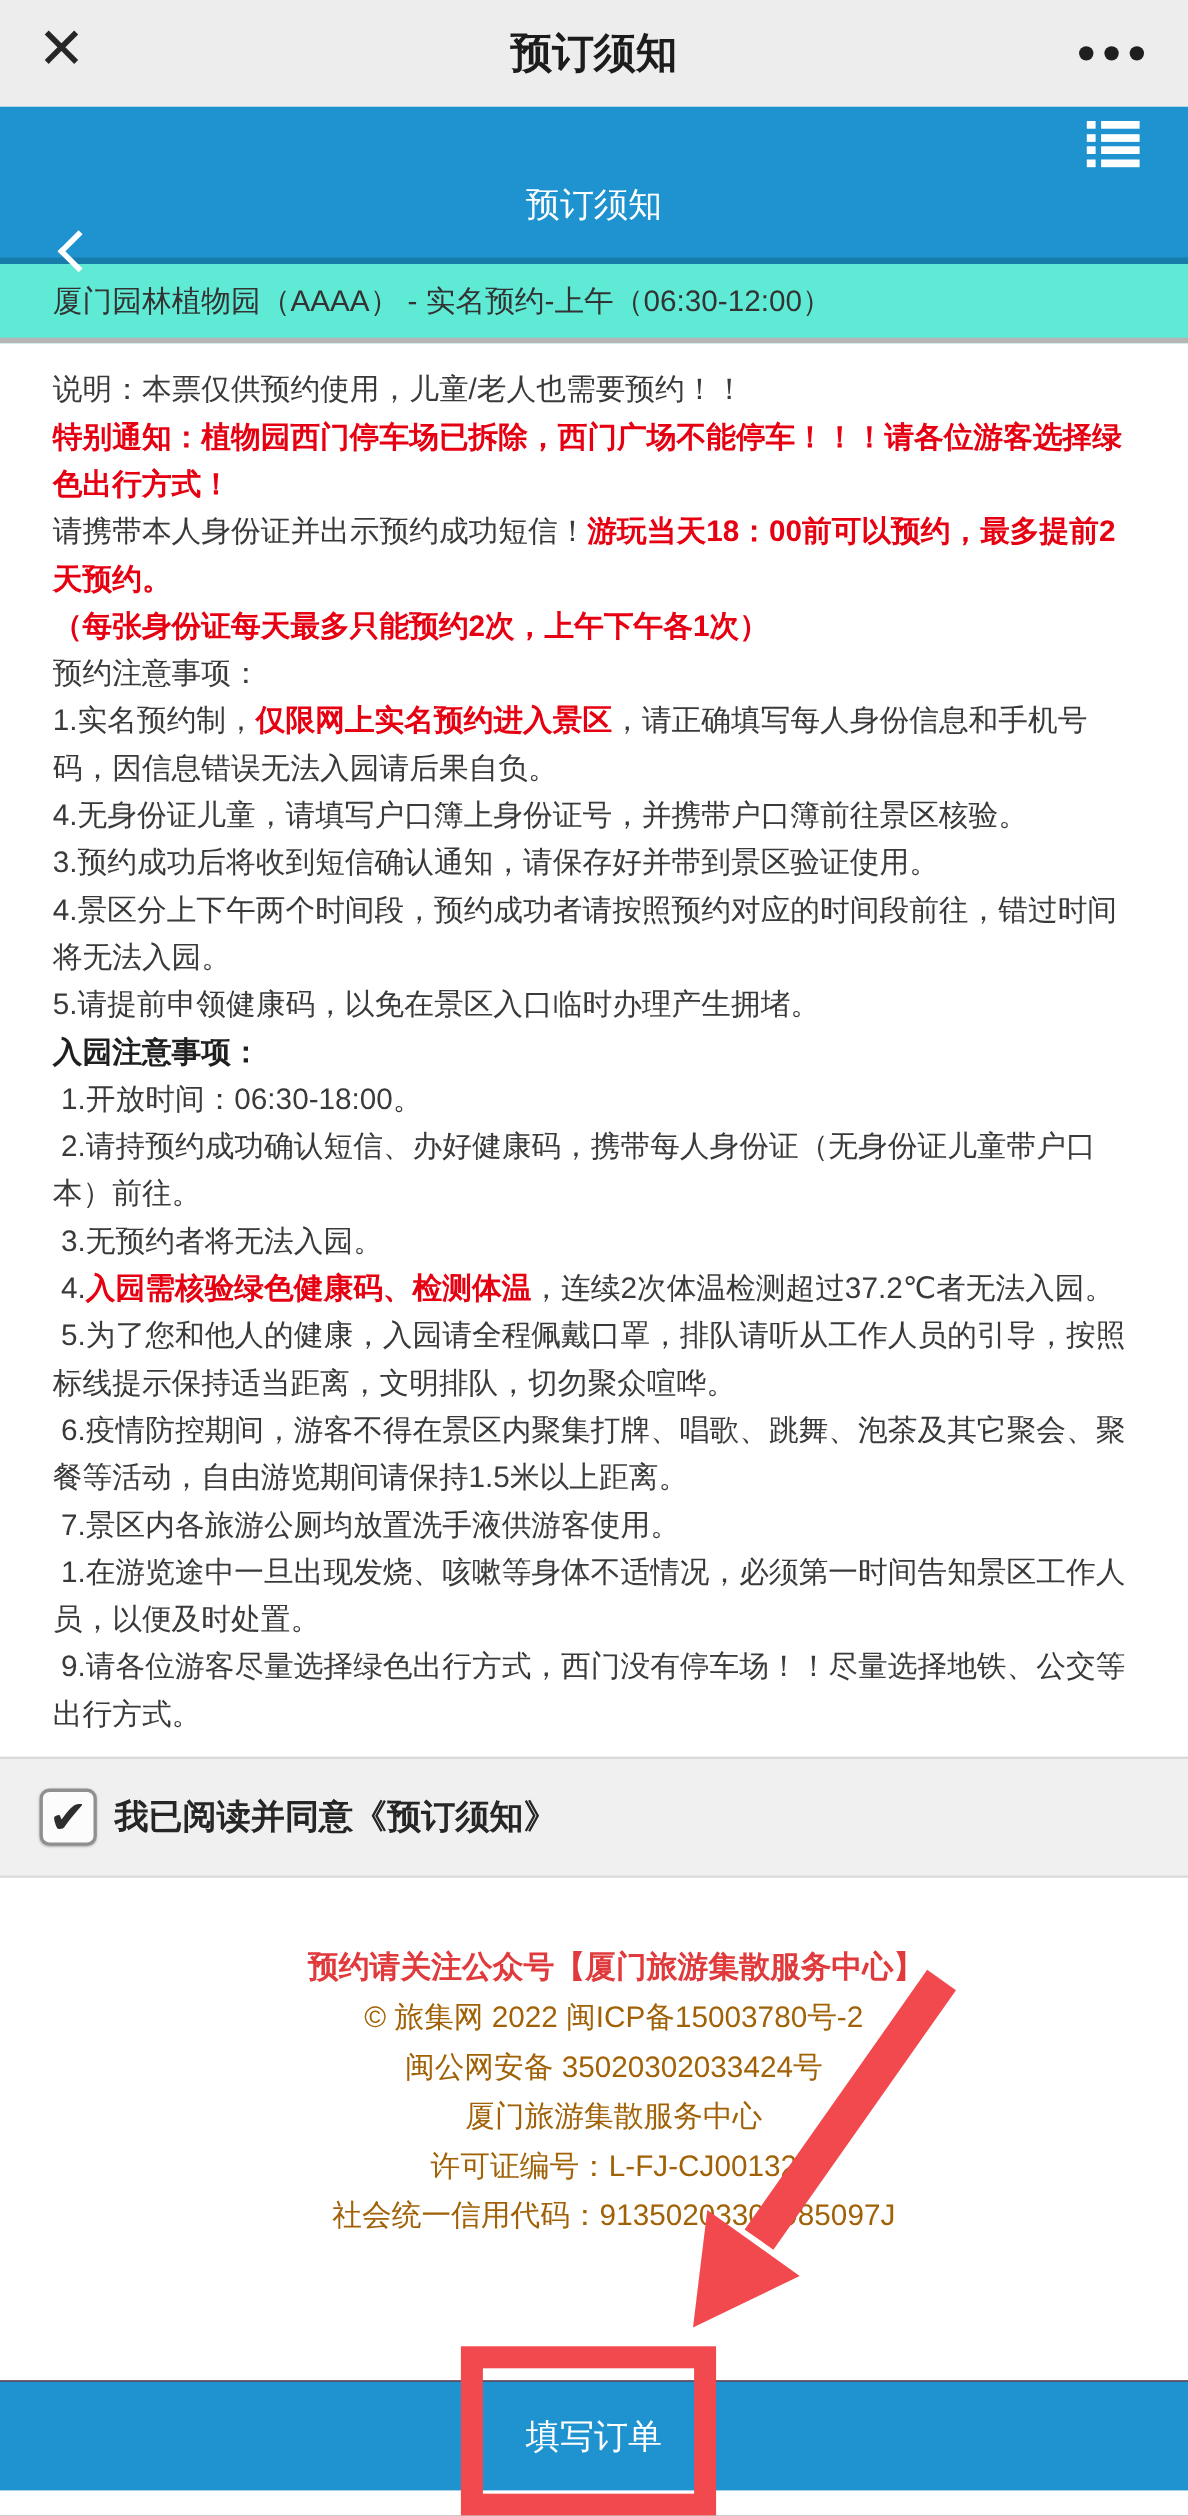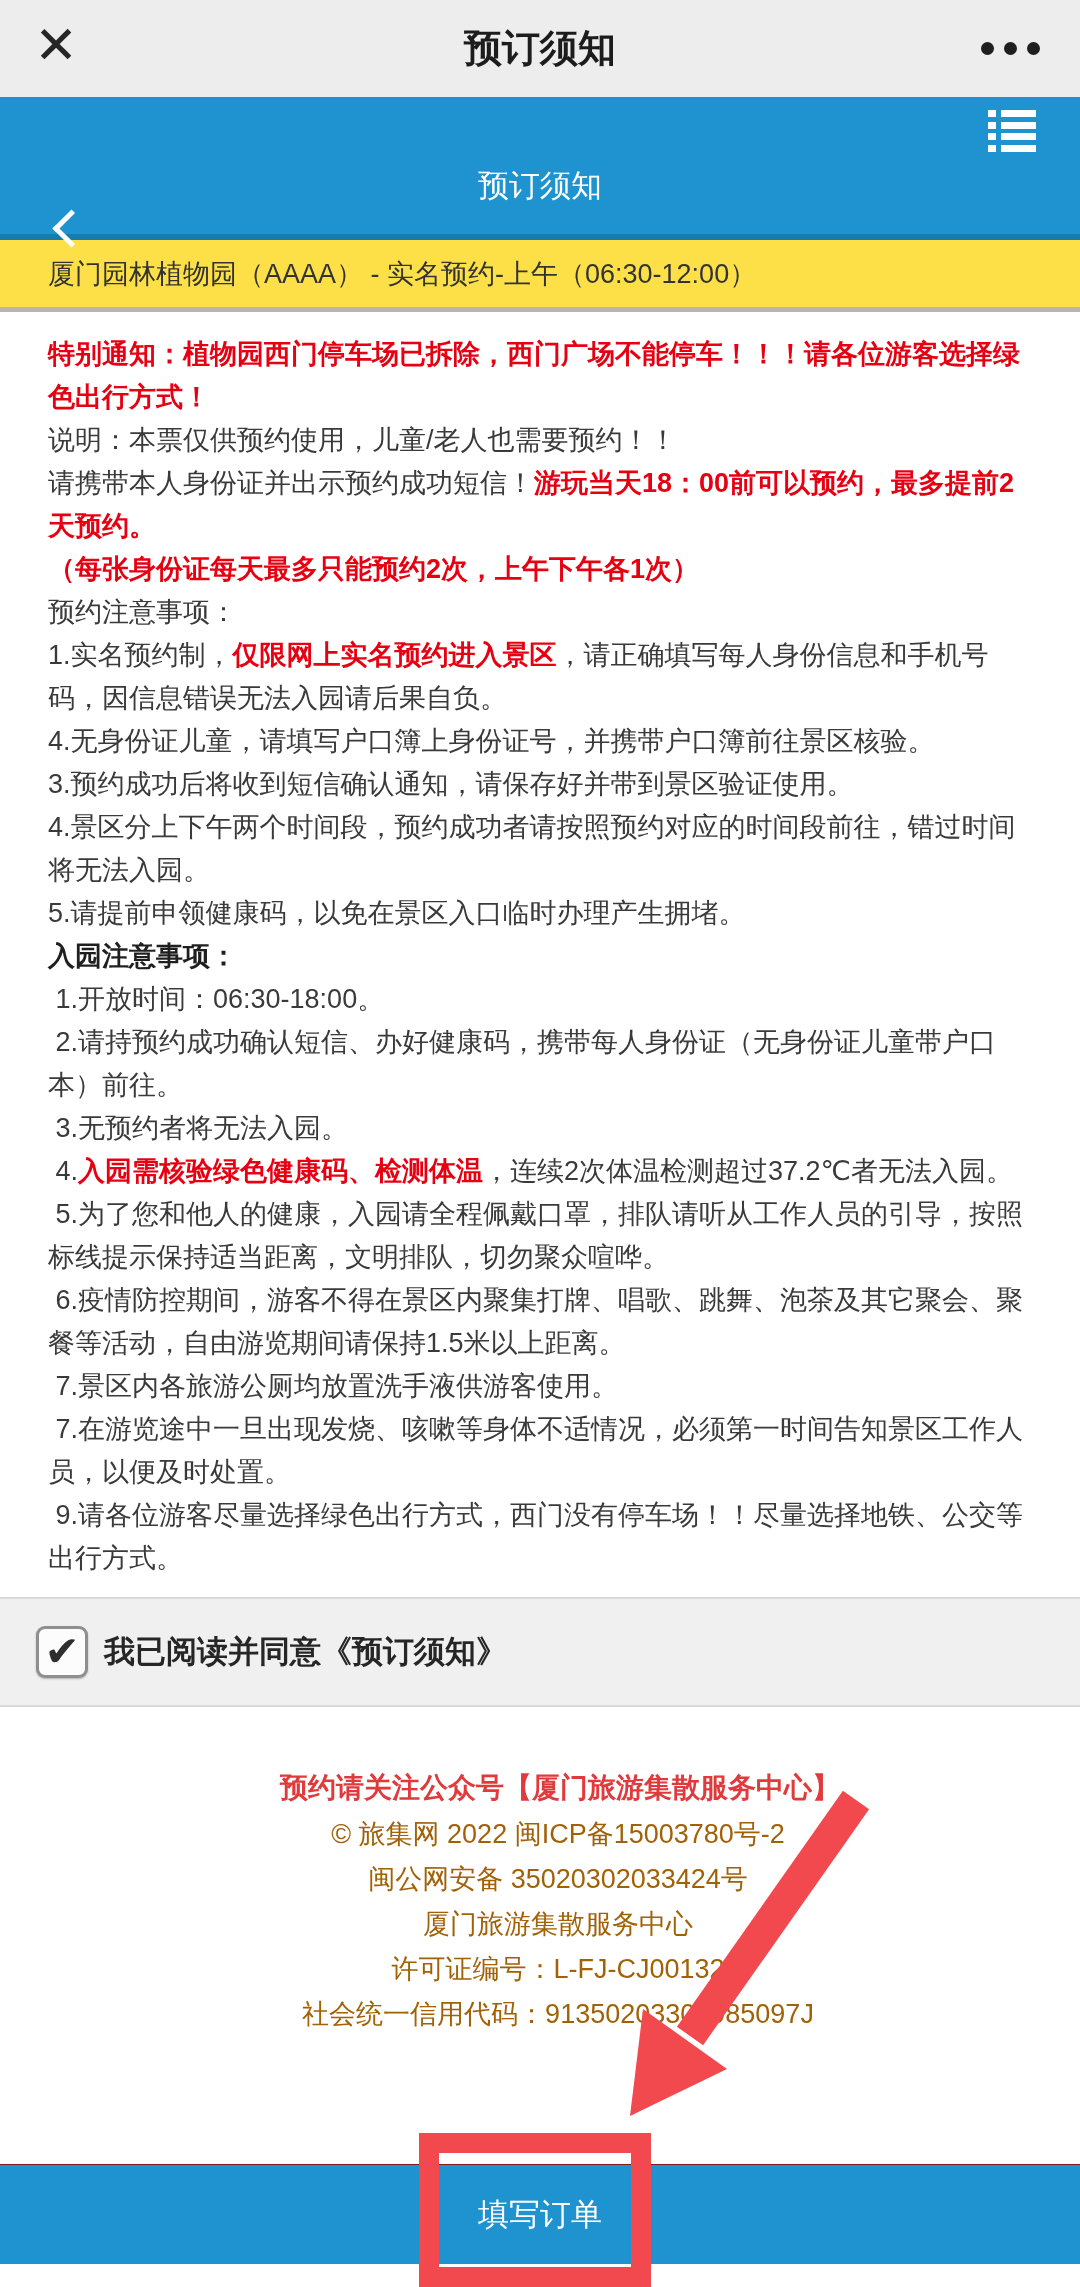--- a/index.html
+++ b/index.html
@@ -23,21 +23,21 @@
           border-left:5px solid #ffffff;border-bottom:5px solid #ffffff;transform:rotate(45deg);}
   .nav-title{position:absolute;left:0;top:0;width:100%;height:110px;display:flex;align-items:flex-end;justify-content:center;
           color:#ffffff;font-size:31px;padding-bottom:0;}
   .nav-menu{position:absolute;right:44px;top:13px;width:48px;height:42px;cursor:pointer;
           display:flex;flex-direction:column;justify-content:space-between;}
   .nav-menu .row{display:flex;height:7px;gap:5px;}
   .nav-menu .dot{width:8px;height:7px;background:#fff;}
   .nav-menu .bar{flex:1;height:7px;background:#fff;}
 
   
-  .product-row{position:absolute;top:240px;left:0;width:100%;height:72px;background:#fde047;
+  .product-row{position:absolute;top:240px;left:0;width:100%;height:72px;background:#5eead4;
           border-bottom:5px solid #b5b5b5;box-sizing:border-box;display:flex;align-items:center;
           padding-left:48px;font-size:27px;color:#333333;}
 
   
   .notice{position:absolute;top:317px;left:0;width:100%;box-sizing:border-box;
           padding:16px 44px 0 48px;font-size:27px;line-height:43px;color:#3a3a3a;}
   .notice p{margin:0;white-space:pre-wrap;word-break:break-all;}
   .seg-red{color:#e60012;font-weight:700;}
   .seg-bold{color:#1f1f1f;font-weight:700;}
 
@@ -99,39 +99,39 @@
       <div class="row">
           <span class="dot"></span>
           <span class="bar"></span>
         </div>
     </div>
   </div>
 
   <div class="product-row">厦门园林植物园（AAAA） - 实名预约-上午（06:30-12:00）</div>
 
   <div class="notice">
+      <p><span>说明：本票仅供预约使用，儿童/老人也需要预约！！</span></p>
       <p><span class="seg-red">特别通知：植物园西门停车场已拆除，西门广场不能停车！！！请各位游客选择绿色出行方式！</span></p>
-      <p><span>说明：本票仅供预约使用，儿童/老人也需要预约！！</span></p>
       <p><span>请携带本人身份证并出示预约成功短信！</span><span class="seg-red">游玩当天18：00前可以预约，最多提前2天预约。</span></p>
       <p><span class="seg-red">（每张身份证每天最多只能预约2次，上午下午各1次）</span></p>
       <p><span>预约注意事项：</span></p>
       <p><span>1.实名预约制，</span><span class="seg-red">仅限网上实名预约进入景区</span><span>，请正确填写每人身份信息和手机号码，因信息错误无法入园请后果自负。</span></p>
       <p><span>4.无身份证儿童，请填写户口簿上身份证号，并携带户口簿前往景区核验。</span></p>
       <p><span>3.预约成功后将收到短信确认通知，请保存好并带到景区验证使用。</span></p>
       <p><span>4.景区分上下午两个时间段，预约成功者请按照预约对应的时间段前往，错过时间将无法入园。</span></p>
       <p><span>5.请提前申领健康码，以免在景区入口临时办理产生拥堵。</span></p>
       <p><span class="seg-bold">入园注意事项：</span></p>
       <p><span> 1.开放时间：06:30-18:00。</span></p>
       <p><span> 2.请持预约成功确认短信、办好健康码，携带每人身份证（无身份证儿童带户口本）前往。</span></p>
       <p><span> 3.无预约者将无法入园。</span></p>
       <p><span> 4.</span><span class="seg-red">入园需核验绿色健康码、检测体温</span><span>，连续2次体温检测超过37.2℃者无法入园。</span></p>
       <p><span> 5.为了您和他人的健康，入园请全程佩戴口罩，排队请听从工作人员的引导，按照标线提示保持适当距离，文明排队，切勿聚众喧哗。</span></p>
       <p><span> 6.疫情防控期间，游客不得在景区内聚集打牌、唱歌、跳舞、泡茶及其它聚会、聚餐等活动，自由游览期间请保持1.5米以上距离。</span></p>
       <p><span> 7.景区内各旅游公厕均放置洗手液供游客使用。</span></p>
-      <p><span> 7.在游览途中一旦出现发烧、咳嗽等身体不适情况，必须第一时间告知景区工作人员，以便及时处置。</span></p>
+      <p><span> 1.在游览途中一旦出现发烧、咳嗽等身体不适情况，必须第一时间告知景区工作人员，以便及时处置。</span></p>
       <p><span> 9.请各位游客尽量选择绿色出行方式，西门没有停车场！！尽量选择地铁、公交等出行方式。</span></p>
     </div>
 
   <div class="agree-row">
     <div class="checkbox">✔</div>
     <div class="agree-label">我已阅读并同意《预订须知》</div>
   </div>
 
   <div class="footer">
     <div class="footer-highlight">预约请关注公众号【厦门旅游集散服务中心】</div>

